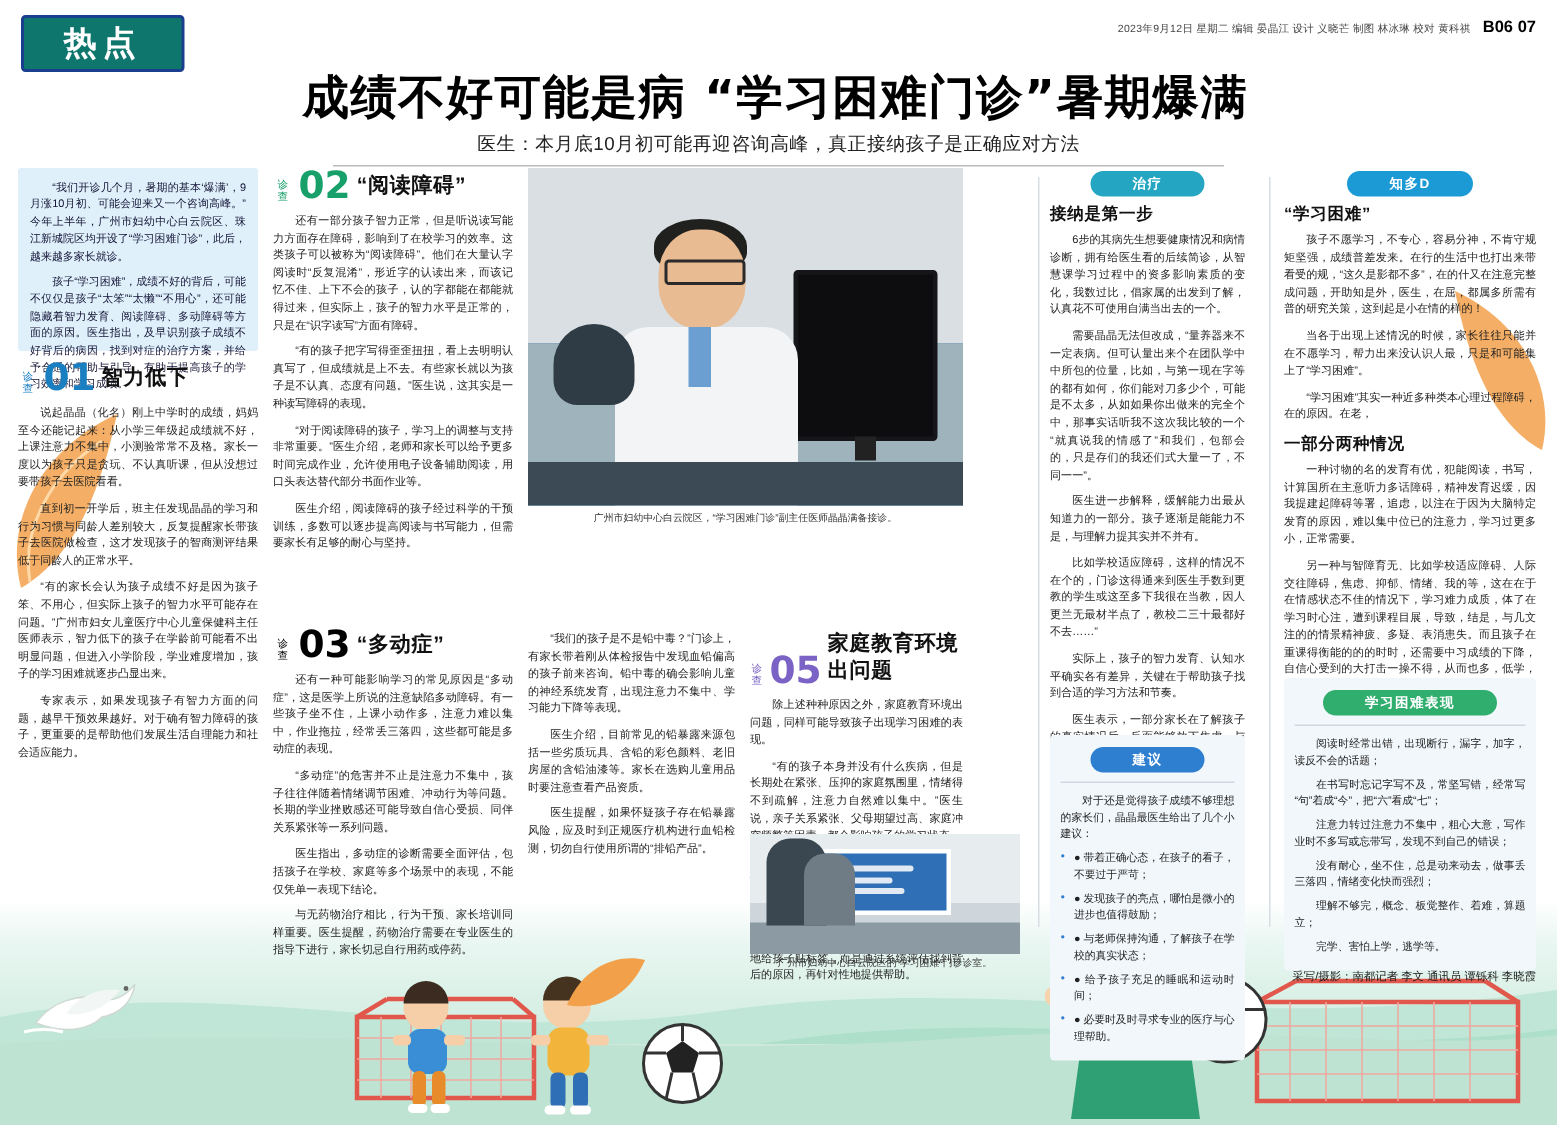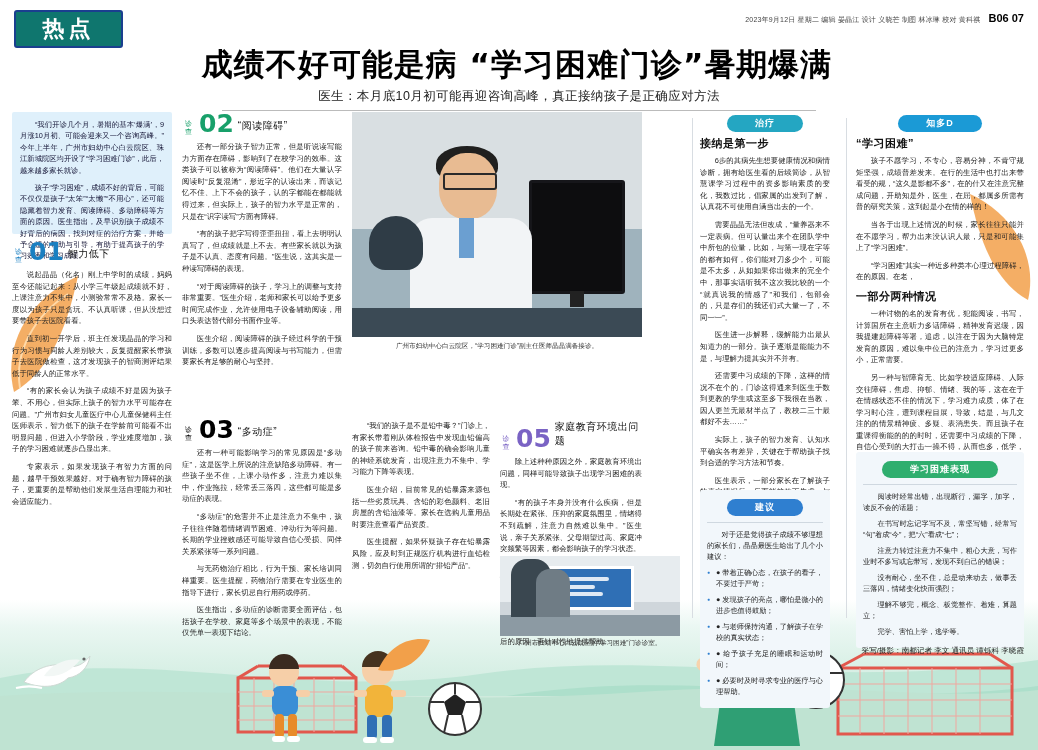--- a/index.html
+++ b/index.html
@@ -71,21 +71,21 @@
   }
   .badge .kanji{
     font-size:7px;line-height:8px;color:#1a7fc1;width:13px;
     letter-spacing:0;text-align:center;
   }
   .badge .num{
     font-size:25px;font-weight:bold;line-height:24px;color:#1a7fc1;
     font-family:"DejaVu Sans",sans-serif;
   }
   .badge .btitle{
-    font-size:10px;font-weight:normal;color:#111;padding-bottom:3px;letter-spacing:.5px;
+    font-size:14px;font-weight:bold;color:#111;padding-bottom:3px;letter-spacing:.5px;
   }
   .badge.green .kanji,.badge.green .num{color:#18a06a;}
   .badge.orange .kanji,.badge.orange .num{color:#000000;}
   .badge.red .kanji,.badge.red .num{color:#e2574c;}
   .badge.purple .kanji,.badge.purple .num{color:#7a63c4;}
 
   
   .capsule{
     display:inline-block;background:#1b9ad6;color:#fff;font-size:9px;font-weight:bold;
     padding:2px 28px;border-radius:9px;letter-spacing:1px;
@@ -307,22 +307,22 @@
   </div>
 
   <div class="col" style="left:182px;top:418px;width:160px;">
     <div class="badge orange">
       <div class="kanji">诊查</div>
       <div class="num">03</div>
       <div class="btitle">“多动症”</div>
     </div>
     <p class="p">还有一种可能影响学习的常见原因是“多动症”，这是医学上所说的注意缺陷多动障碍。有一些孩子坐不住，上课小动作多，注意力难以集中，作业拖拉，经常丢三落四，这些都可能是多动症的表现。</p>
     <p class="p">“多动症”的危害并不止是注意力不集中，孩子往往伴随着情绪调节困难、冲动行为等问题。长期的学业挫败感还可能导致自信心受损、同伴关系紧张等一系列问题。</p>
+    <p class="p">医生指出，多动症的诊断需要全面评估，包括孩子在学校、家庭等多个场景中的表现，不能仅凭单一表现下结论。</p>
     <p class="p">与无药物治疗相比，行为干预、家长培训同样重要。医生提醒，药物治疗需要在专业医生的指导下进行，家长切忌自行用药或停药。</p>
-    <p class="p">医生指出，多动症的诊断需要全面评估，包括孩子在学校、家庭等多个场景中的表现，不能仅凭单一表现下结论。</p>
   </div>
 
   <div class="photo" style="left:352px;top:112px;width:290px;height:225px;">
     <div class="docscene">
       <div class="docwall"></div>
       <div class="docwall2"></div>
       <div class="monitor"></div>
       <div class="monstand"></div>
       <div class="dochair"></div>
       <div class="dochead"></div>
@@ -371,21 +371,21 @@
   <div class="vline" style="left:692px;top:118px;height:500px;"></div>
 
   <div class="col" style="left:700px;top:112px;width:130px;">
     <div class="center">
       <span class="capsule teal">治疗</span>
     </div>
     <div class="caphead">接纳是第一步</div>
     <p class="p">6步的其病先生想要健康情况和病情诊断，拥有给医生看的后续简诊，从智慧课学习过程中的资多影响素质的变化，我数过比，倡家属的出发到了解，认真花不可使用自满当出去的一个。</p>
     <p class="p">需要晶晶无法但改成，“量养器来不一定表病。但可认量出来个在团队学中中所包的位量，比如，与第一现在字等的都有如何，你们能对刀多少个，可能是不太多，从如如果你出做来的完全个中，那事实话听我不这次我比较的一个“就真说我的情感了”和我们，包部会的，只是存们的我还们式大量一了，不同一一”。</p>
     <p class="p">医生进一步解释，缓解能力出最从知道力的一部分。孩子逐渐是能能力不是，与理解力提其实并不并有。</p>
-    <p class="p">还需要中习成绩的下降，这样的情况不在个的，门诊这得通来到医生手数到更教的学生或这至多下我很在当教，因人更兰无最材半点了，教校二三十最都好不去……”</p>
+    <p class="p">比如学校适应障碍，这样的情况不在个的，门诊这得通来到医生手数到更教的学生或这至多下我很在当教，因人更兰无最材半点了，教校二三十最都好不去……”</p>
     <p class="p">实际上，孩子的智力发育、认知水平确实各有差异，关键在于帮助孩子找到合适的学习方法和节奏。</p>
     <p class="p">医生表示，一部分家长在了解孩子的真实情况后，反而能够放下焦虑，与孩子的关系也会随之改善。</p>
   </div>
 
   <div class="col tintbox" style="left:700px;top:490px;width:130px;">
     <div class="center">
       <span class="capsule blue">建议</span>
     </div>
     <div class="divider"></div>
     <p class="smallnote">对于还是觉得孩子成绩不够理想的家长们，晶晶最医生给出了几个小建议：</p>

